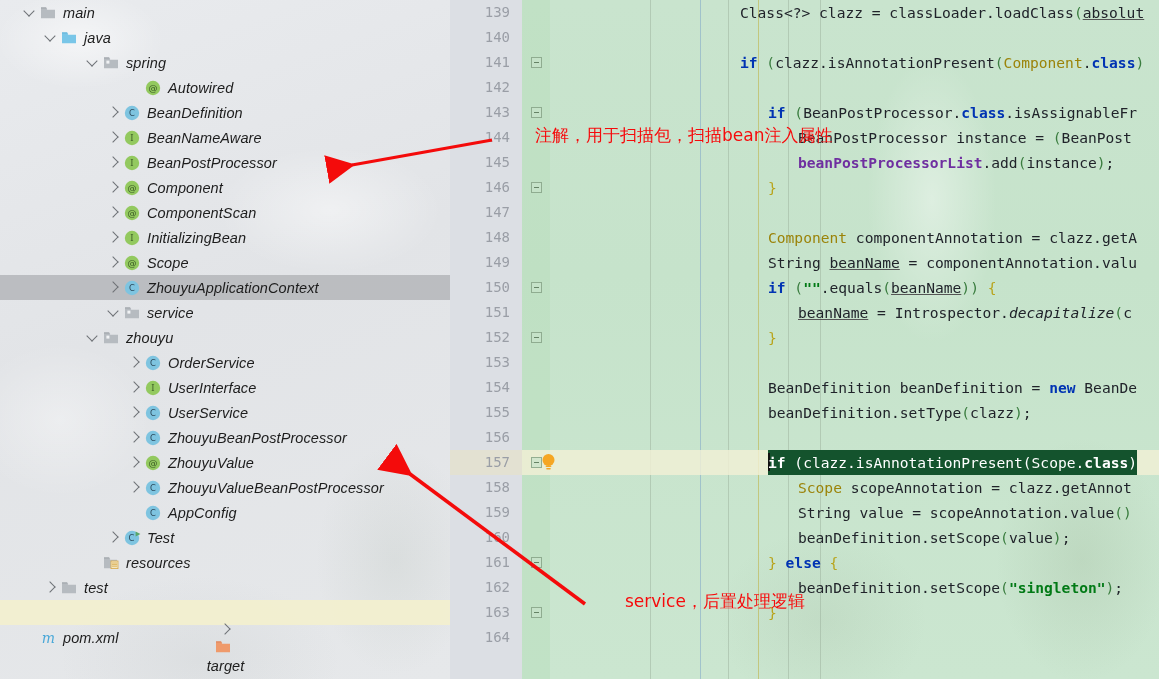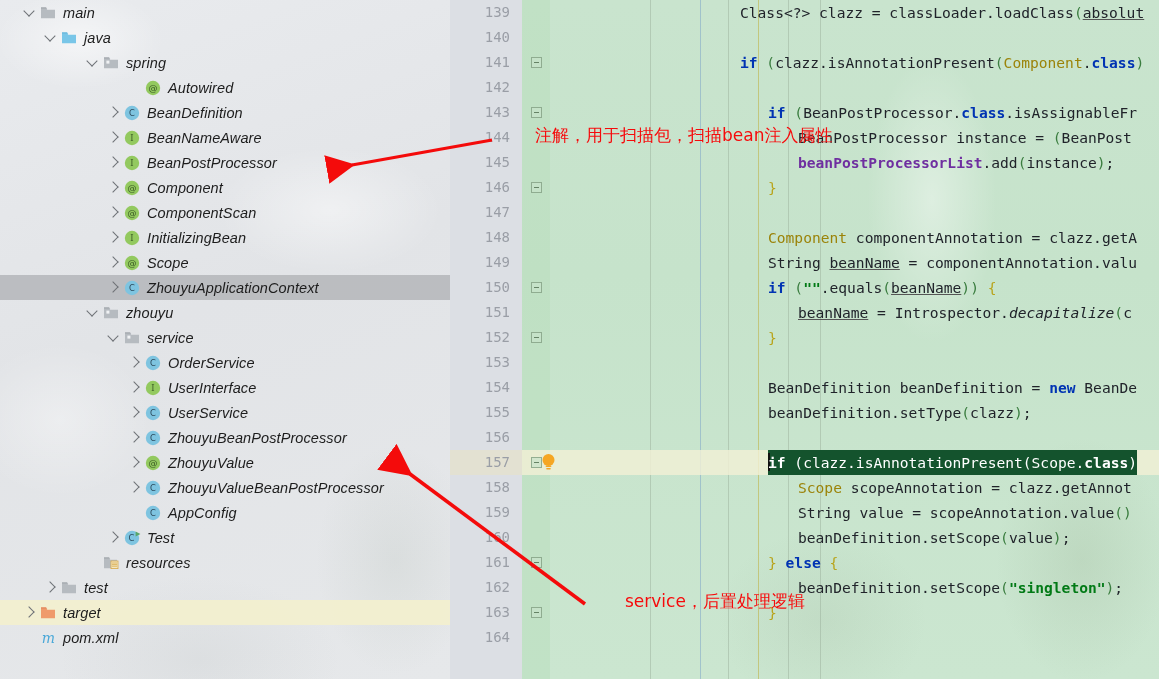--- a/index.html
+++ b/index.html
@@ -36,21 +36,21 @@
     position: relative;
     height: 25px;
     display: flex;
     align-items: center;
     font-size: 14.5px;
     color: #1d1d1d;
     white-space: nowrap;
     z-index: 1;
   }
   .tree-row.sel-gray { background: rgba(183,186,189,.92); }
-  .tree-row.sel-yellow { background: rgba(243,240,206,.92); }
+  .tree-row.sel-yellow { background: rgba(243,240,206,.92); flex-direction: column; }
   .twisty {
     width: 17px; height: 17px;
     flex: 0 0 17px;
     position: relative;
   }
   .twisty.right::after, .twisty.down::after {
     content: "";
     position: absolute;
     left: 4px; top: 4px;
     width: 7px; height: 7px;
@@ -311,42 +311,42 @@
           <div class="twisty right"></div>
           <div class="icn">
             <svg width="16" height="16" viewBox="0 0 16 16">
               <circle cx="8" cy="8" r="7.2" fill="#7ec4e0"></circle>
               <text x="8" y="11.3" font-size="8.4" font-family="DejaVu Sans, sans-serif" text-anchor="middle" fill="#2c4a5c">C</text>
             </svg>
           </div>
           <span class="tree-label">ZhouyuApplicationContext</span>
         </div>
         <div class="tree-row">
-          <div style="flex: 0 0 84px; height: 1px;"></div>
+          <div style="flex: 0 0 105px; height: 1px;"></div>
           <div class="twisty down"></div>
           <div class="icn">
             <svg width="16" height="15" viewBox="0 0 16 15">
               <path d="M1 3.2h5l1.3 1.6H15v8.4H1z" fill="#b6bbc0"></path>
               <path d="M1 2.2h5l1.2 1.5H1z" fill="#a3a9ae"></path>
               <rect x="3.4" y="5.6" width="3" height="3" fill="#f0f2f4"></rect>
             </svg>
           </div>
-          <span class="tree-label">zhouyu</span>
-        </div>
-        <div class="tree-row">
-          <div style="flex: 0 0 105px; height: 1px;"></div>
+          <span class="tree-label">service</span>
+        </div>
+        <div class="tree-row">
+          <div style="flex: 0 0 84px; height: 1px;"></div>
           <div class="twisty down"></div>
           <div class="icn">
             <svg width="16" height="15" viewBox="0 0 16 15">
               <path d="M1 3.2h5l1.3 1.6H15v8.4H1z" fill="#b6bbc0"></path>
               <path d="M1 2.2h5l1.2 1.5H1z" fill="#a3a9ae"></path>
               <rect x="3.4" y="5.6" width="3" height="3" fill="#f0f2f4"></rect>
             </svg>
           </div>
-          <span class="tree-label">service</span>
+          <span class="tree-label">zhouyu</span>
         </div>
         <div class="tree-row">
           <div style="flex: 0 0 126px; height: 1px;"></div>
           <div class="twisty right"></div>
           <div class="icn">
             <svg width="16" height="16" viewBox="0 0 16 16">
               <circle cx="8" cy="8" r="7.2" fill="#7ec4e0"></circle>
               <text x="8" y="11.3" font-size="8.4" font-family="DejaVu Sans, sans-serif" text-anchor="middle" fill="#2c4a5c">C</text>
             </svg>
           </div>

